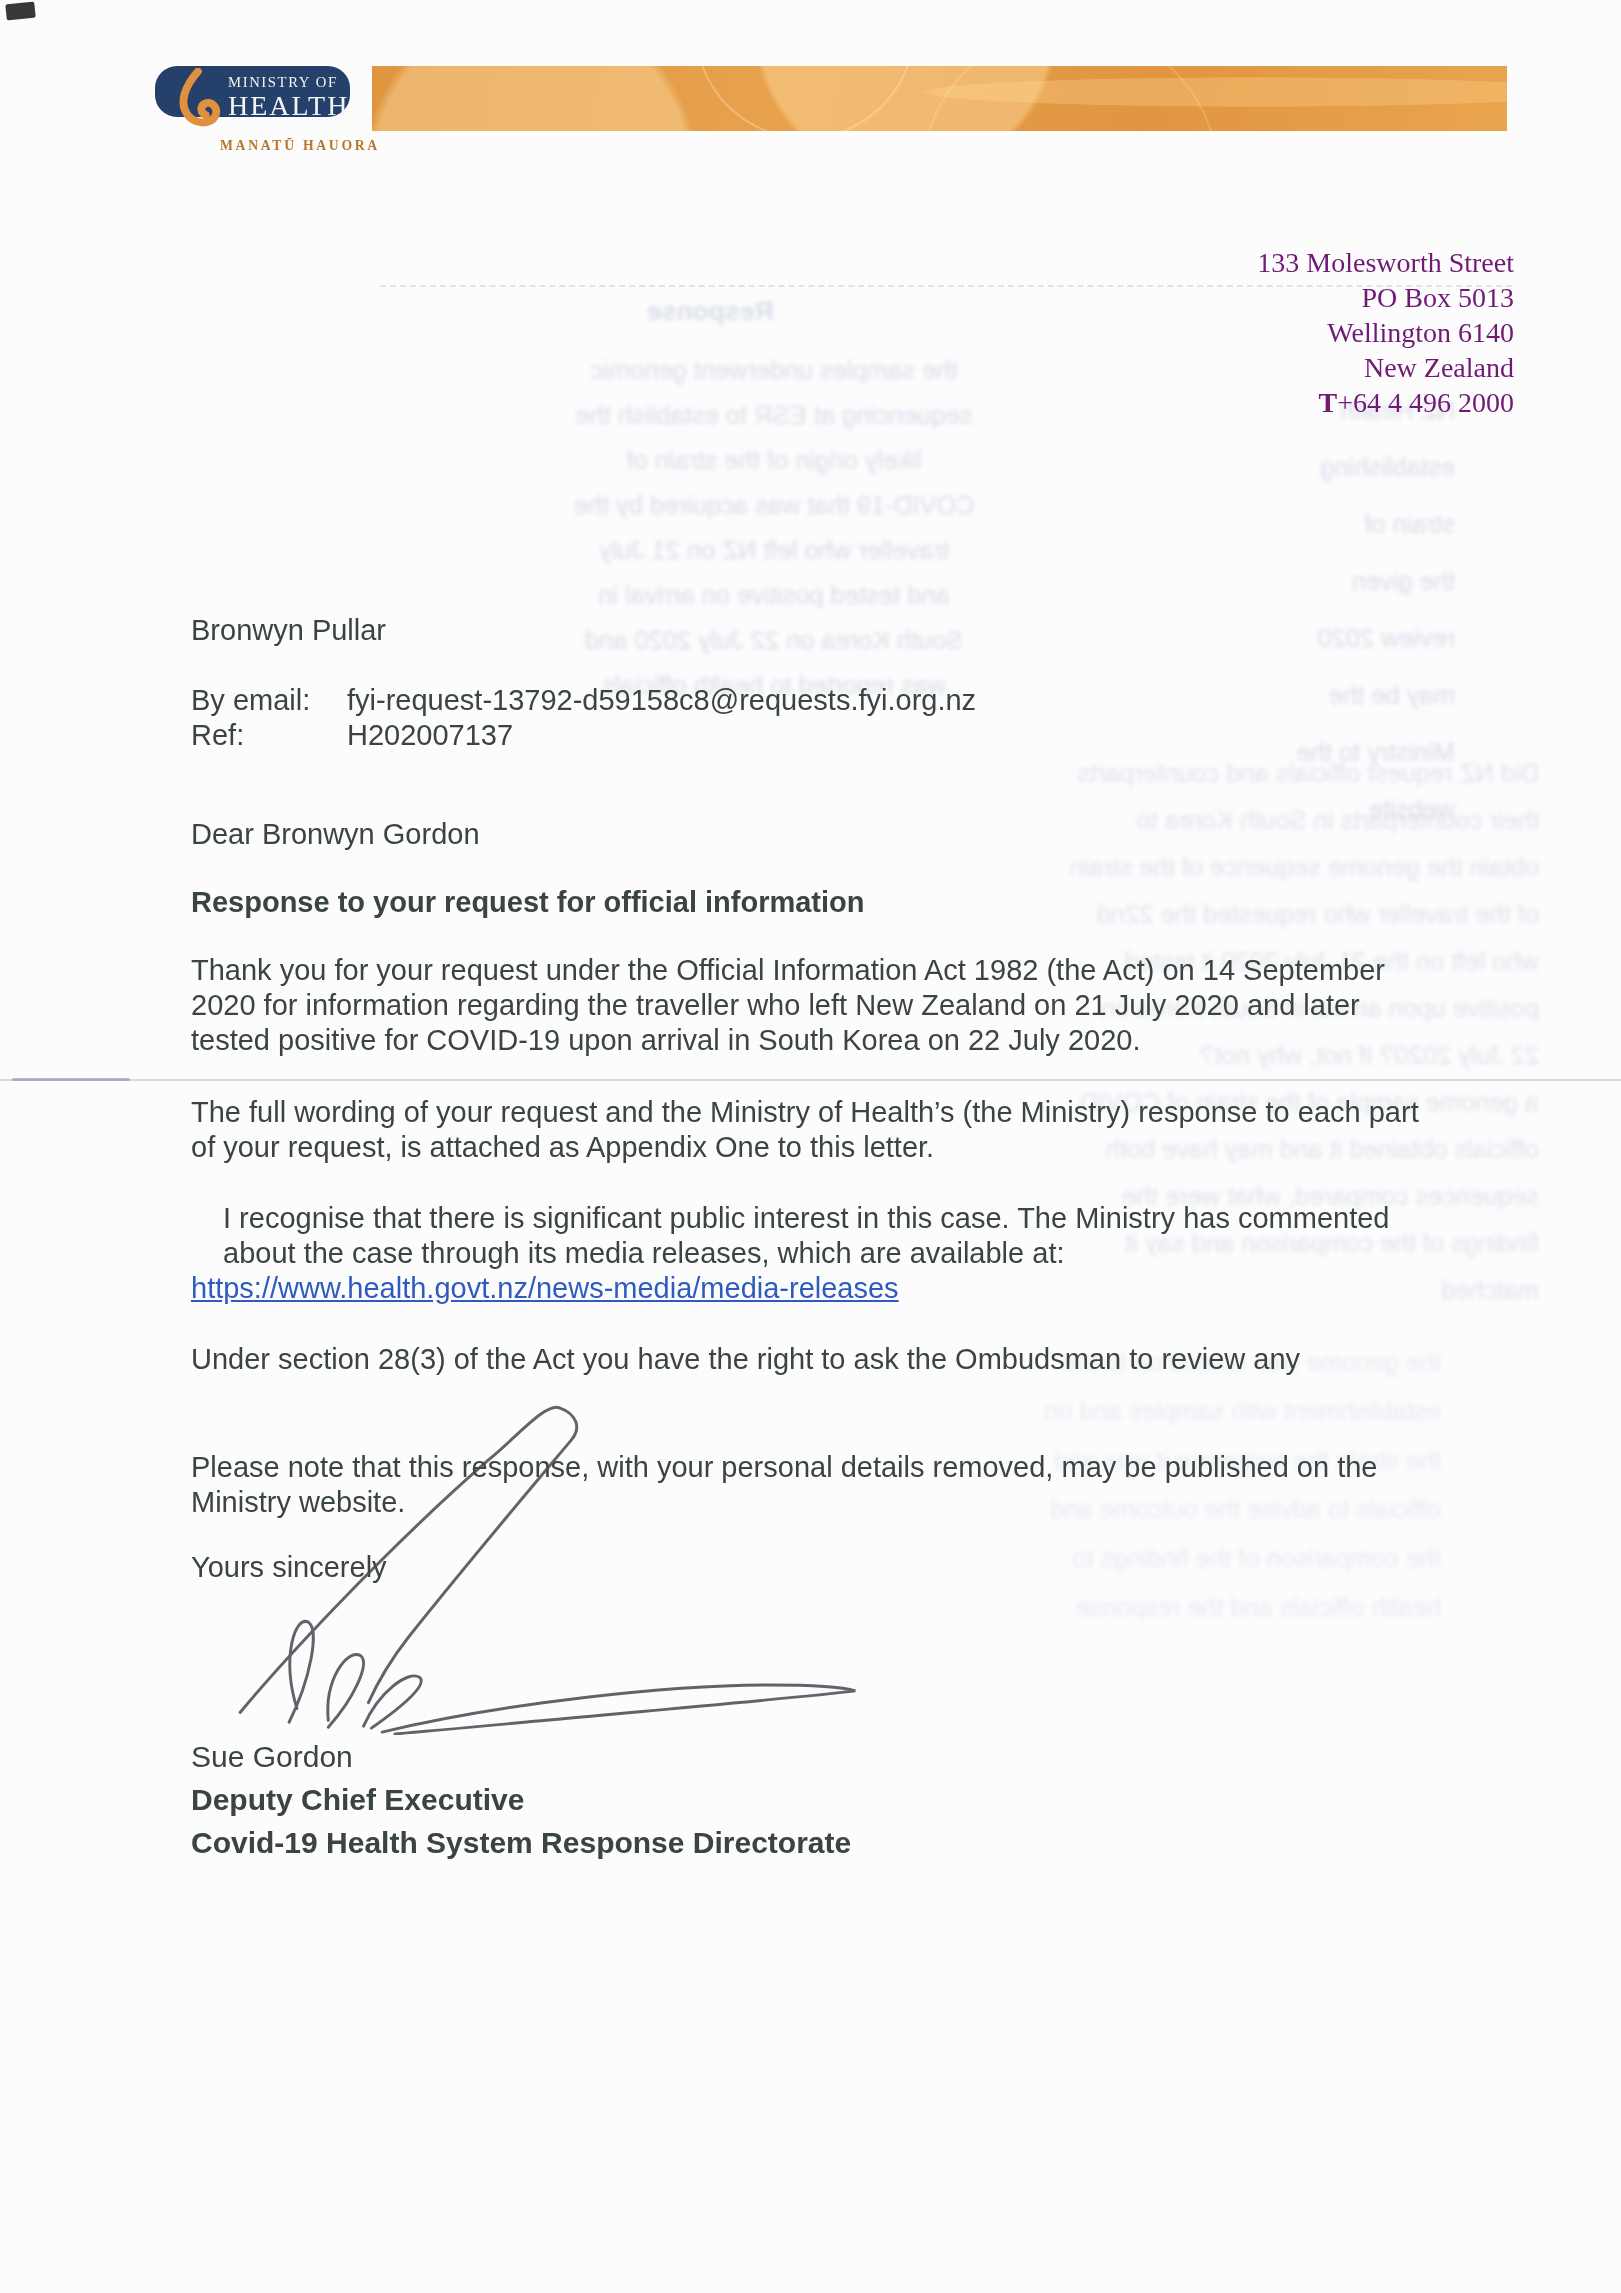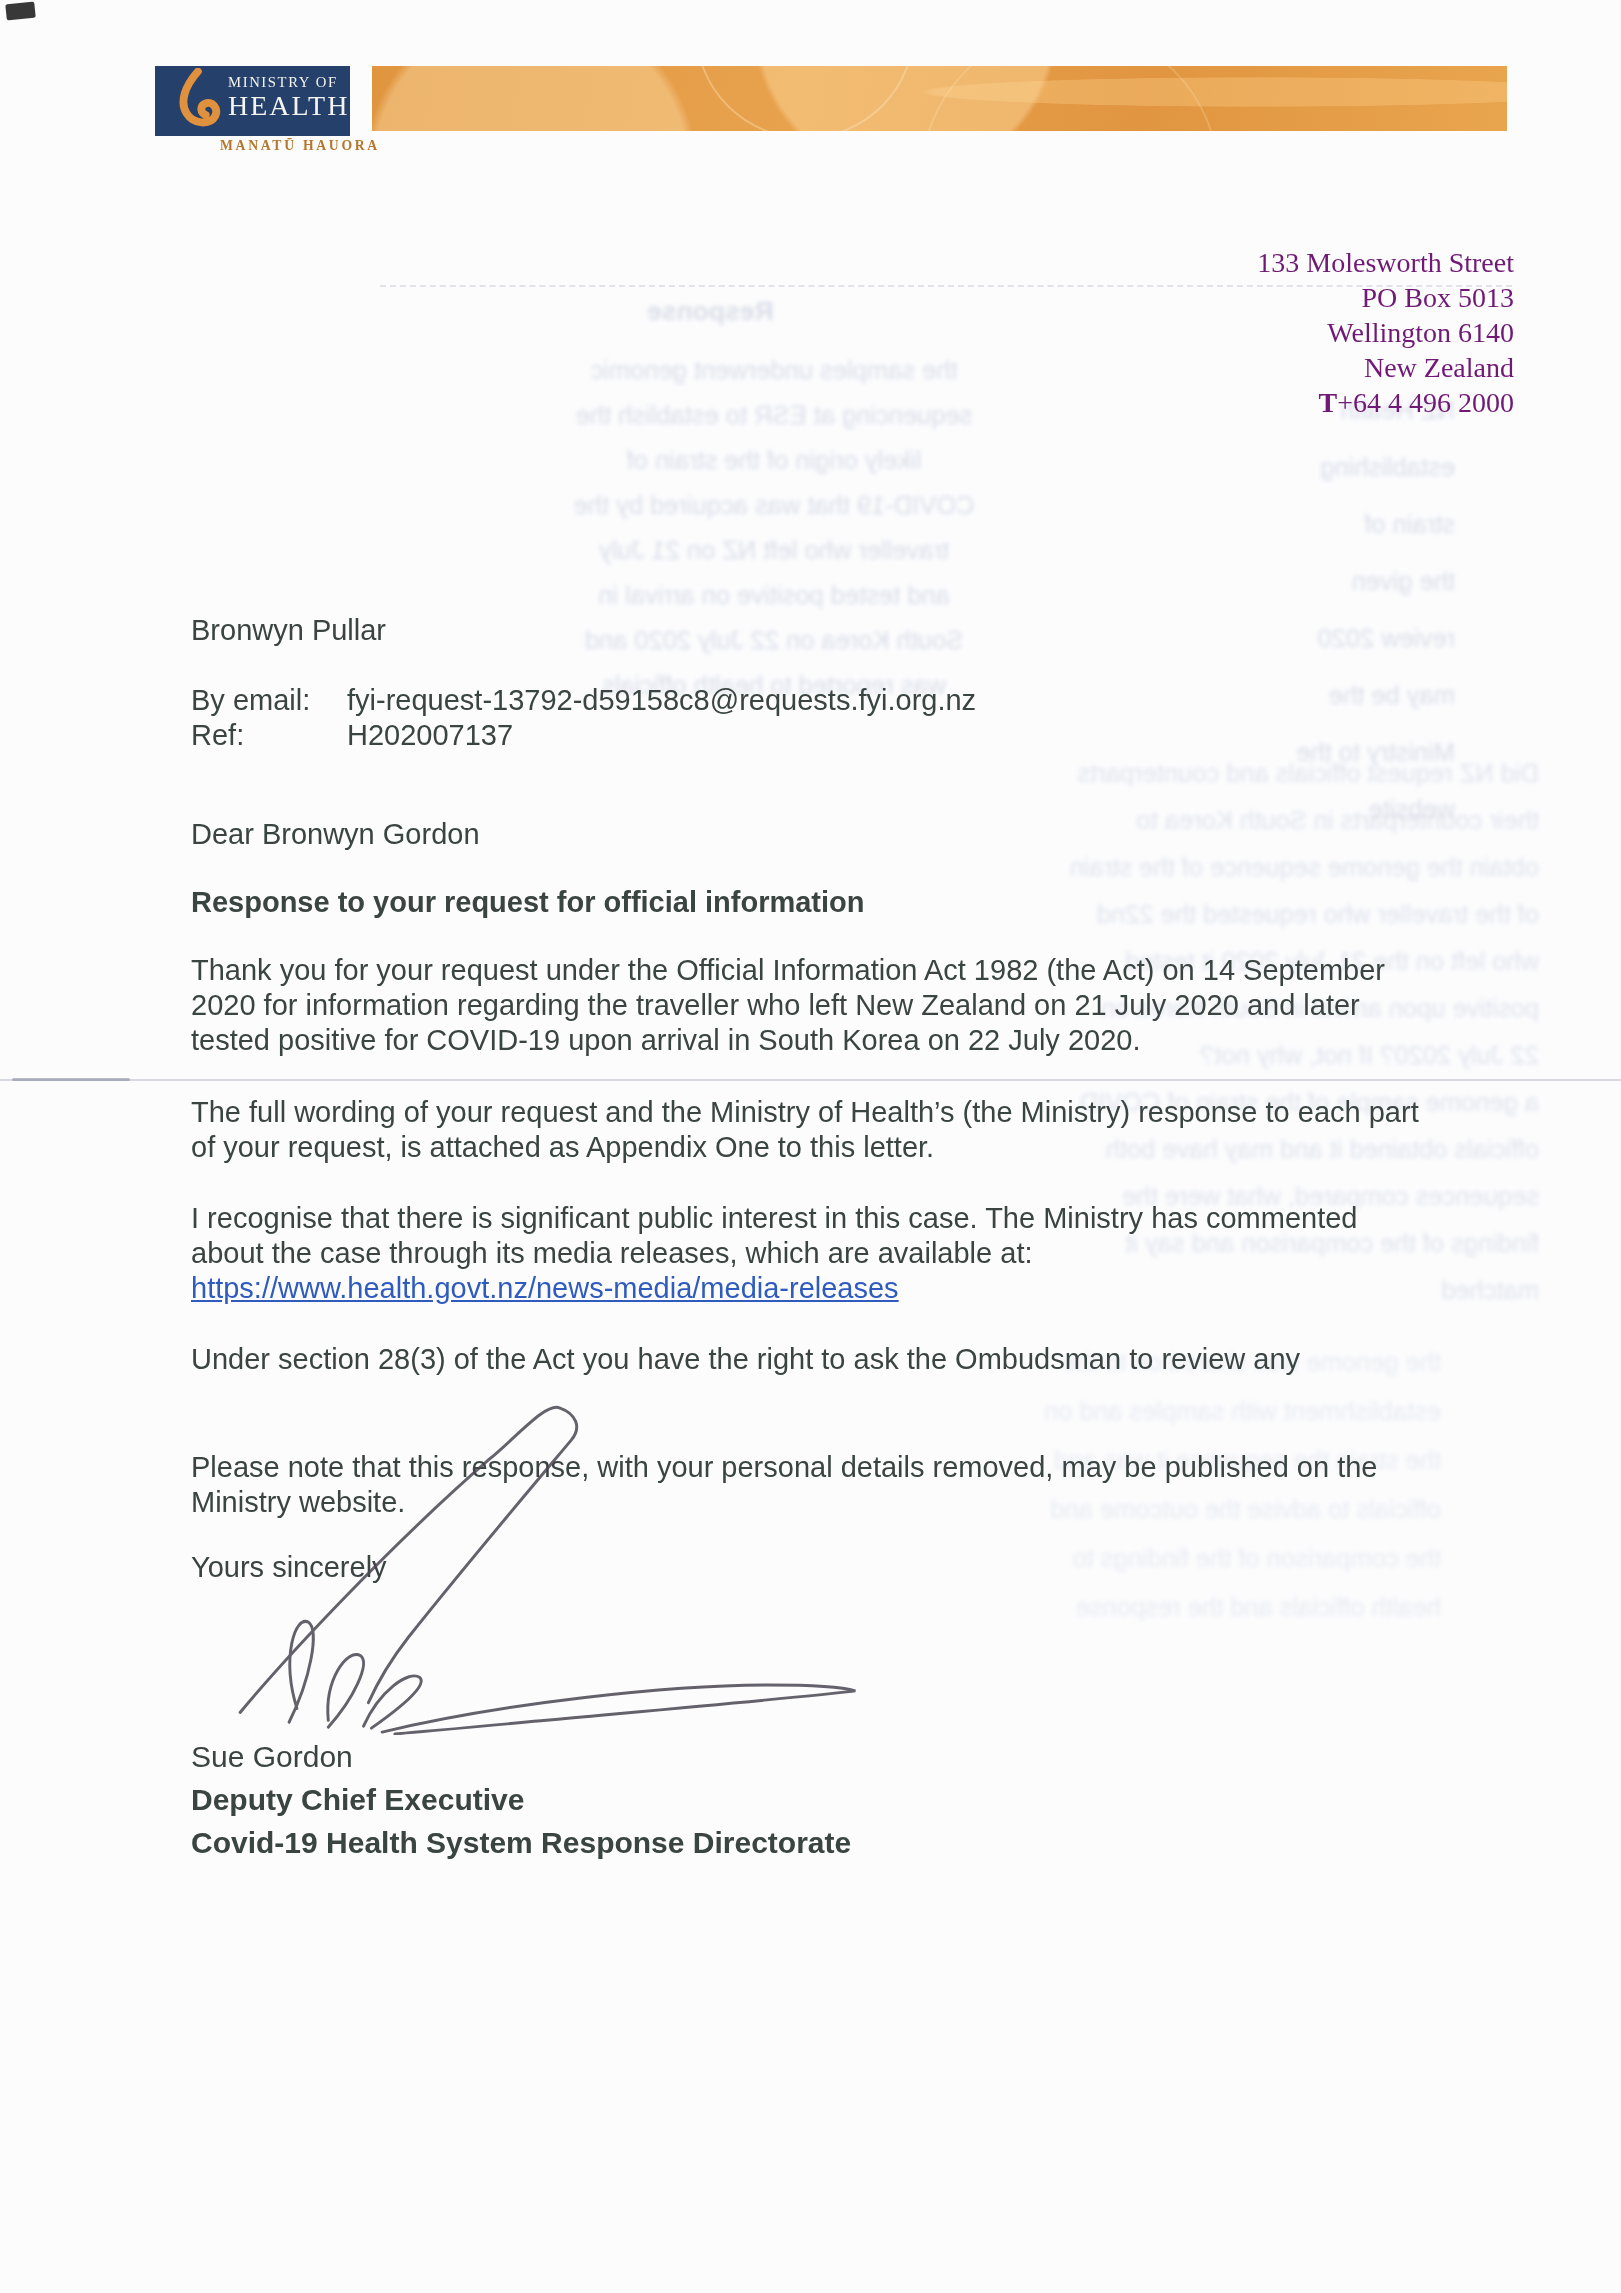--- a/index.html
+++ b/index.html
@@ -7,22 +7,22 @@
     position:relative;
     width:1621px;height:2294px;
     margin:0 auto;
     background:#fcfcfd;
     overflow:hidden;
     font-family:"Liberation Sans", sans-serif;
     color:#3a4441;
   }
   
   .logo-box{
-    position:absolute;left:155px;top:66px;width:195px;height:70px;
-    background:#24406b;display:flex;align-items:center;
+    position:absolute;left:155px;top:66px;width:195px;height:51px;
+    background:#24406b;display:flex;align-items:center;border-radius:22px;
   }
   .koru{position:absolute;left:7.8px;top:2px;width:61px;height:61px;}
   .logo-text{position:absolute;left:73px;top:8.8px;color:#f6f4ef;font-family:"Liberation Serif", serif;line-height:1;}
   .logo-line1{font-size:14.7px;letter-spacing:1.6px;}
   .logo-line2{font-size:28px;letter-spacing:2px;margin-top:2.9px;}
   .logo-sub{
     position:absolute;left:220px;top:138px;
     font-family:"Liberation Serif", serif;font-weight:700;
     font-size:13.7px;letter-spacing:2.7px;color:#b5772c;
   }
@@ -161,21 +161,21 @@
     </div>
 
   <div class="fold-line"></div>
   <div class="fold-dash"></div>
 
   <div class="abs para" style="top:1095px;">
       <div>The full wording of your request and the Ministry of Health’s (the Ministry) response to each part</div>
       <div>of your request, is attached as Appendix One to this letter.</div>
     </div>
 
-  <div class="abs para" style="top:1201px;">
+  <div class="abs para" style="top:1201px;margin-left:32px;">
       <div>I recognise that there is significant public interest in this case. The Ministry has commented</div>
       <div>about the case through its media releases, which are available at:</div>
     </div>
 
   <a class="abs body-line letter-link" style="left:191px;top:1271px;">https://www.health.govt.nz/news-media/media-releases</a>
 
   <div class="abs para" style="top:1342px;">
       <div>Under section 28(3) of the Act you have the right to ask the Ombudsman to review any</div>
     </div>
 

